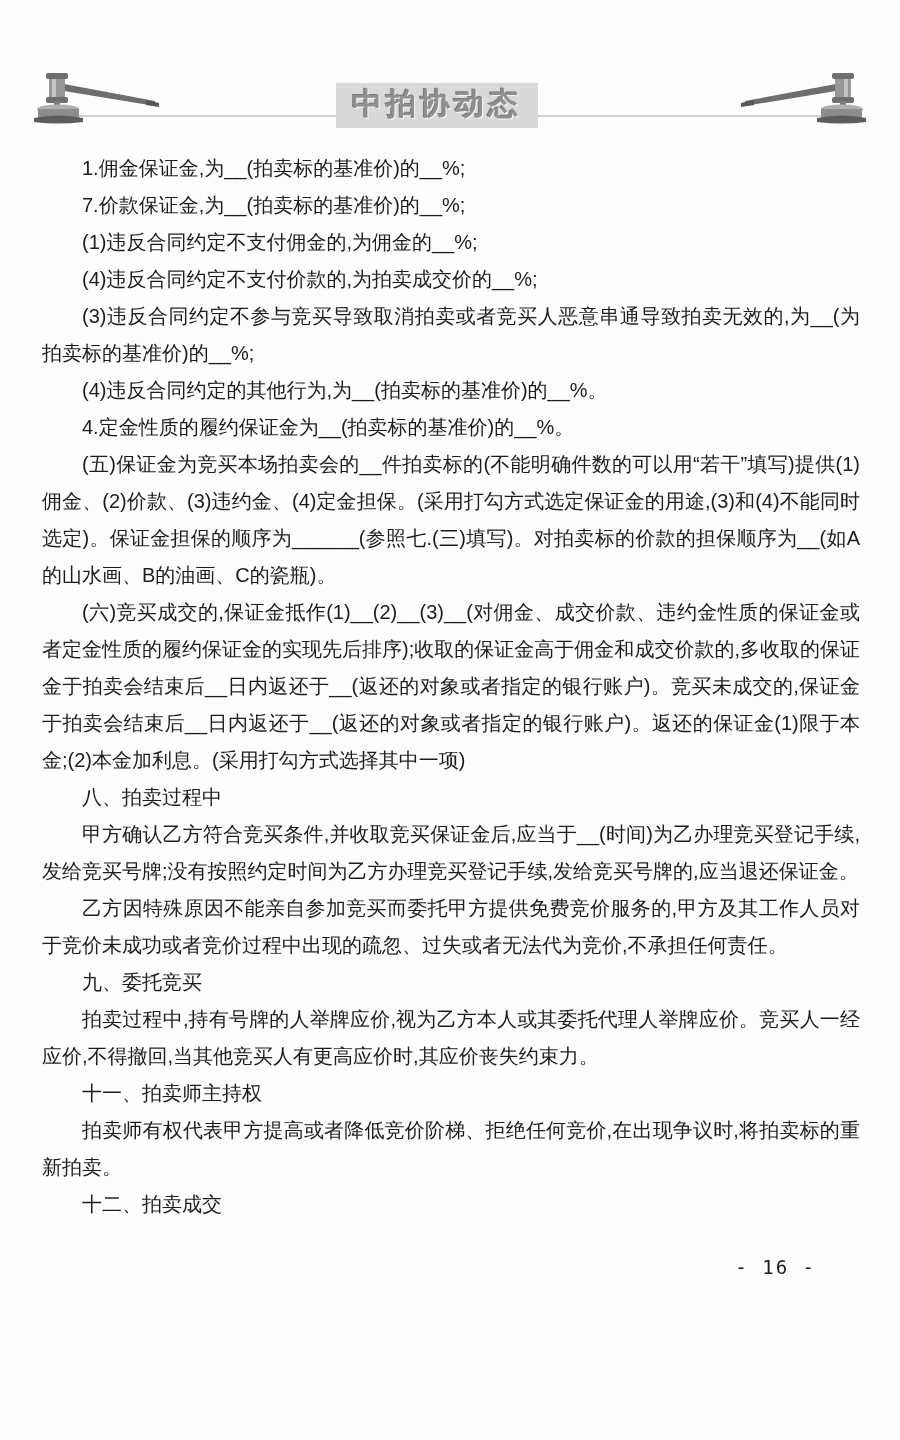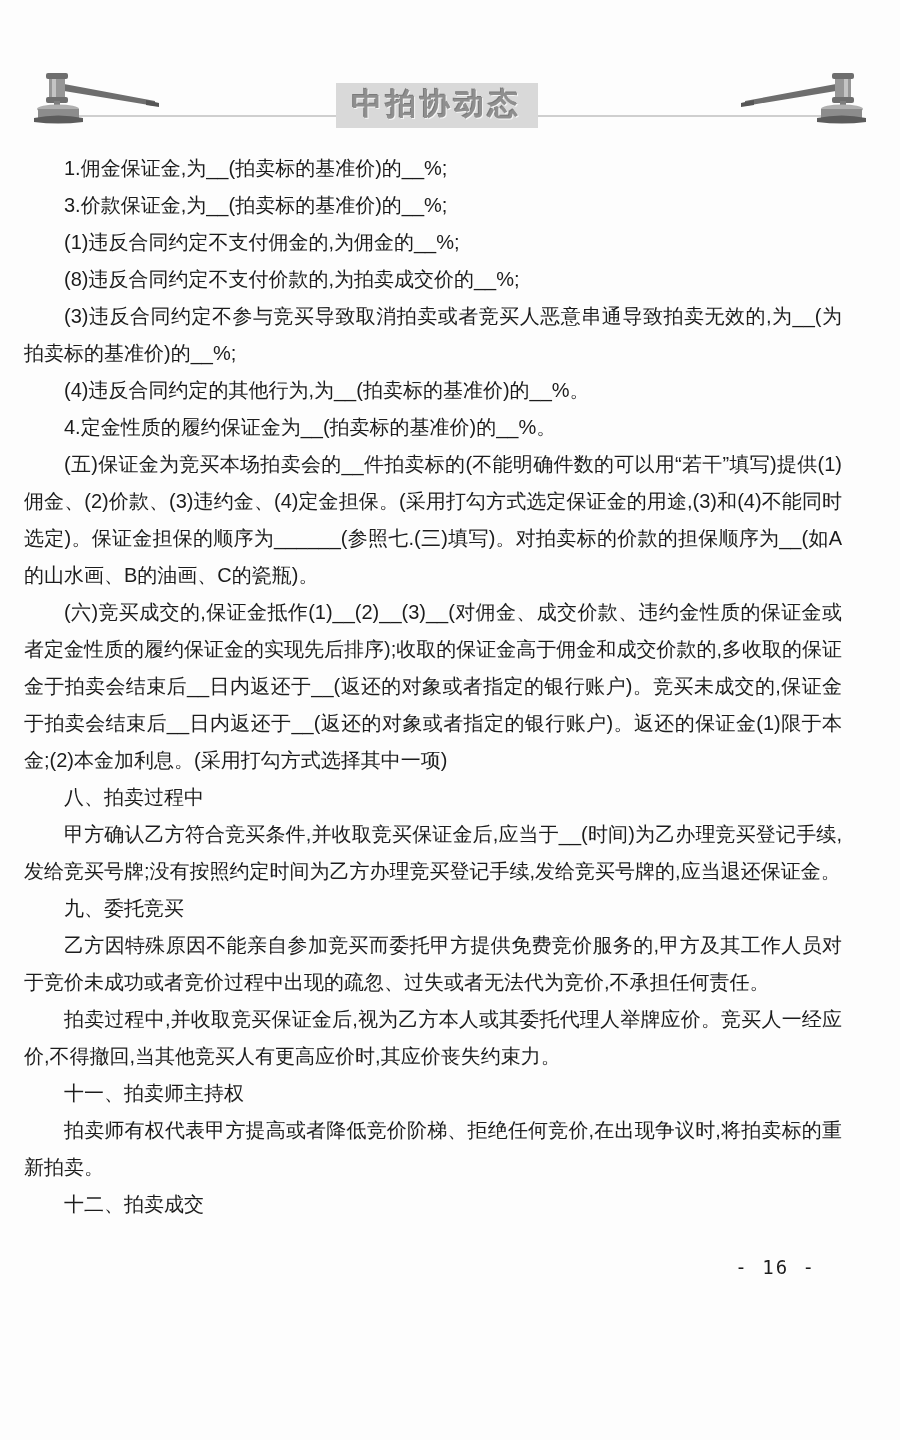--- a/index.html
+++ b/index.html
@@ -40,21 +40,21 @@
     position: absolute;
     top: 72px;
     width: 135px; height: 52px;
     z-index: 1;
   }
   .gavel-left  { left: 28px; }
   .gavel-right { right: 28px; transform: scaleX(-1); }
   
   .doc-body {
     position: absolute;
-    top: 150px; left: 24px;
+    top: 150px; left: 42px;
     width: 818px;
     font-size: 20px;
     line-height: 37px;
     color: #1c1c1c;
     text-align: justify;
   }
   .doc-body p {
     margin: 0;
     text-indent: 2em;
   }
@@ -98,33 +98,33 @@
     <rect x="10" y="37" width="41" height="9" fill="#8c8c8c"></rect>
     <path d="M6 46 Q30 41 55 46 L55 50 Q30 53 6 50 Z" fill="#5c5c5c"></path>
   </svg>
 
   <div class="header-rule"></div>
 
   <div class="title-banner">中拍协动态</div>
 
   <div class="doc-body">
       <p>1.佣金保证金,为__(拍卖标的基准价)的__%;</p>
-      <p>3.价款保证金,为__(拍卖标的基准价)的__%;</p>
+      <p>7.价款保证金,为__(拍卖标的基准价)的__%;</p>
       <p>(1)违反合同约定不支付佣金的,为佣金的__%;</p>
-      <p>(8)违反合同约定不支付价款的,为拍卖成交价的__%;</p>
+      <p>(4)违反合同约定不支付价款的,为拍卖成交价的__%;</p>
       <p>(3)违反合同约定不参与竞买导致取消拍卖或者竞买人恶意串通导致拍卖无效的,为__(为拍卖标的基准价)的__%;</p>
       <p>(4)违反合同约定的其他行为,为__(拍卖标的基准价)的__%。</p>
       <p>4.定金性质的履约保证金为__(拍卖标的基准价)的__%。</p>
       <p>(五)保证金为竞买本场拍卖会的__件拍卖标的(不能明确件数的可以用“若干”填写)提供(1)佣金、(2)价款、(3)违约金、(4)定金担保。(采用打勾方式选定保证金的用途,(3)和(4)不能同时选定)。保证金担保的顺序为______(参照七.(三)填写)。对拍卖标的价款的担保顺序为__(如A 的山水画、B的油画、C的瓷瓶)。</p>
       <p>(六)竞买成交的,保证金抵作(1)__(2)__(3)__(对佣金、成交价款、违约金性质的保证金或者定金性质的履约保证金的实现先后排序);收取的保证金高于佣金和成交价款的,多收取的保证金于拍卖会结束后__日内返还于__(返还的对象或者指定的银行账户)。竞买未成交的,保证金于拍卖会结束后__日内返还于__(返还的对象或者指定的银行账户)。返还的保证金(1)限于本金;(2)本金加利息。(采用打勾方式选择其中一项)</p>
       <p>八、拍卖过程中</p>
       <p>甲方确认乙方符合竞买条件,并收取竞买保证金后,应当于__(时间)为乙办理竞买登记手续,发给竞买号牌;没有按照约定时间为乙方办理竞买登记手续,发给竞买号牌的,应当退还保证金。</p>
+      <p>乙方因特殊原因不能亲自参加竞买而委托甲方提供免费竞价服务的,甲方及其工作人员对于竞价未成功或者竞价过程中出现的疏忽、过失或者无法代为竞价,不承担任何责任。</p>
       <p>九、委托竞买</p>
-      <p>乙方因特殊原因不能亲自参加竞买而委托甲方提供免费竞价服务的,甲方及其工作人员对于竞价未成功或者竞价过程中出现的疏忽、过失或者无法代为竞价,不承担任何责任。</p>
-      <p>拍卖过程中,并收取竞买保证金后,视为乙方本人或其委托代理人举牌应价。竞买人一经应价,不得撤回,当其他竞买人有更高应价时,其应价丧失约束力。</p>
+      <p>拍卖过程中,持有号牌的人举牌应价,视为乙方本人或其委托代理人举牌应价。竞买人一经应价,不得撤回,当其他竞买人有更高应价时,其应价丧失约束力。</p>
       <p>十一、拍卖师主持权</p>
       <p>拍卖师有权代表甲方提高或者降低竞价阶梯、拒绝任何竞价,在出现争议时,将拍卖标的重新拍卖。</p>
       <p>十二、拍卖成交</p>
     </div>
 
   <div class="page-number">- 16 -</div>
 
 </div>
 
 </body></html>

